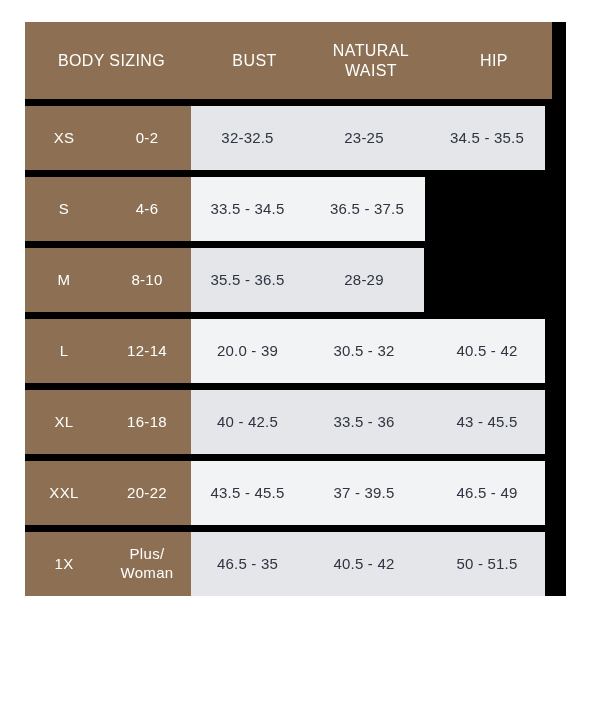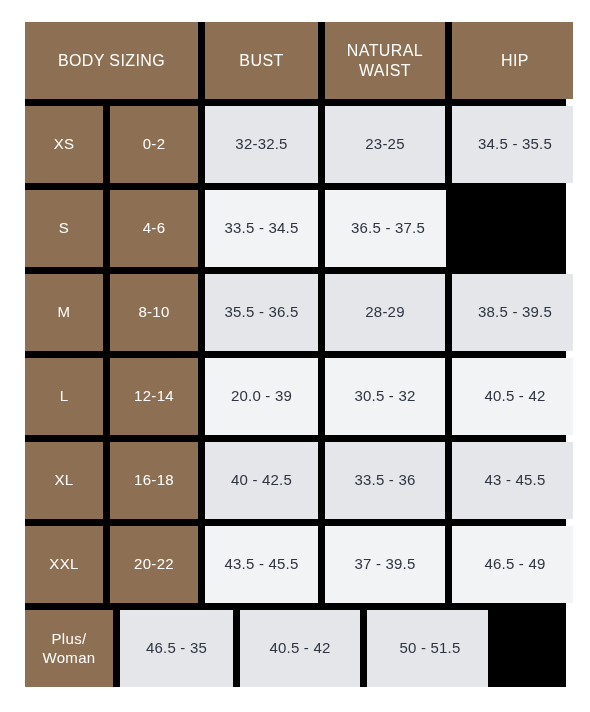--- a/index.html
+++ b/index.html
@@ -23,21 +23,20 @@
     background: #000000;
     display: flex;
     flex-direction: column;
     gap: 7px;
     padding: 0;
     box-sizing: border-box;
   }
 
   .chart-row {
     display: flex;
-    gap: 7px;
     background: #000000;
   }
 
   .cell {
     display: flex;
     align-items: center;
     justify-content: center;
     text-align: center;
     box-sizing: border-box;
     line-height: 1.25;
@@ -55,21 +54,21 @@
   
   .header-row .cell {
     height: 77px;
     background: #8D7053;
     color: #ffffff;
     font-size: 16px;
     letter-spacing: 0.4px;
   }
 
   
-  .body-row .cell { height: 77px; }
+  .body-row .cell { height: 64px; }
 
   .cell.size-cell {
     background: #8D7053;
     color: #ffffff;
     font-size: 15px;
     letter-spacing: 0.3px;
   }
 
   .cell.meas-cell {
     color: #2E3440;
@@ -108,21 +107,20 @@
     <div class="cell col-num size-cell wrap">4-6</div>
     <div class="cell col-bust meas-cell">33.5 - 34.5</div>
     <div class="cell col-hip meas-cell">36.5 - 37.5</div>
   </div>
 
   <div class="chart-row body-row shade-a">
     <div class="cell col-size size-cell">M</div>
     <div class="cell col-num size-cell wrap">8-10</div>
     <div class="cell col-bust meas-cell">35.5 - 36.5</div>
     <div class="cell col-waist meas-cell">28-29</div>
-    <div class="cell col-hip meas-cell">38.5 - 39.5</div>
   </div>
 
   <div class="chart-row body-row shade-b">
     <div class="cell col-size size-cell">L</div>
     <div class="cell col-num size-cell wrap">12-14</div>
     <div class="cell col-bust meas-cell">20.0 - 39</div>
     <div class="cell col-waist meas-cell">30.5 - 32</div>
     <div class="cell col-hip meas-cell">40.5 - 42</div>
   </div>
 
@@ -136,20 +134,21 @@
 
   <div class="chart-row body-row shade-b">
     <div class="cell col-size size-cell">XXL</div>
     <div class="cell col-num size-cell wrap">20-22</div>
     <div class="cell col-bust meas-cell">43.5 - 45.5</div>
     <div class="cell col-waist meas-cell">37 - 39.5</div>
     <div class="cell col-hip meas-cell">46.5 - 49</div>
   </div>
 
   <div class="chart-row body-row shade-a">
+    <div class="cell col-size size-cell">1X</div>
     <div class="cell col-num size-cell wrap">Plus/
 Woman</div>
     <div class="cell col-bust meas-cell">46.5 - 35</div>
     <div class="cell col-waist meas-cell">40.5 - 42</div>
     <div class="cell col-hip meas-cell">50 - 51.5</div>
   </div>
 
 </div>
 
 </body></html>

